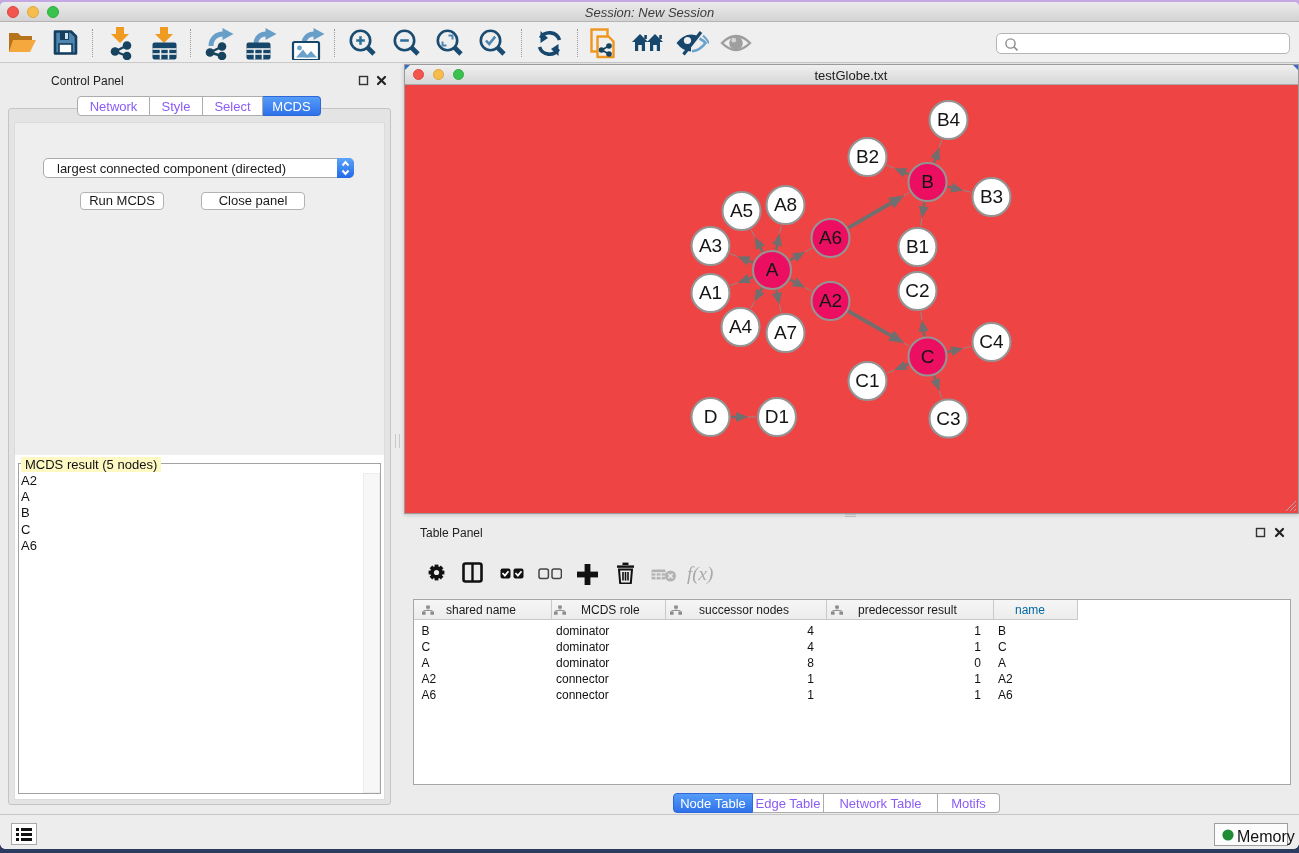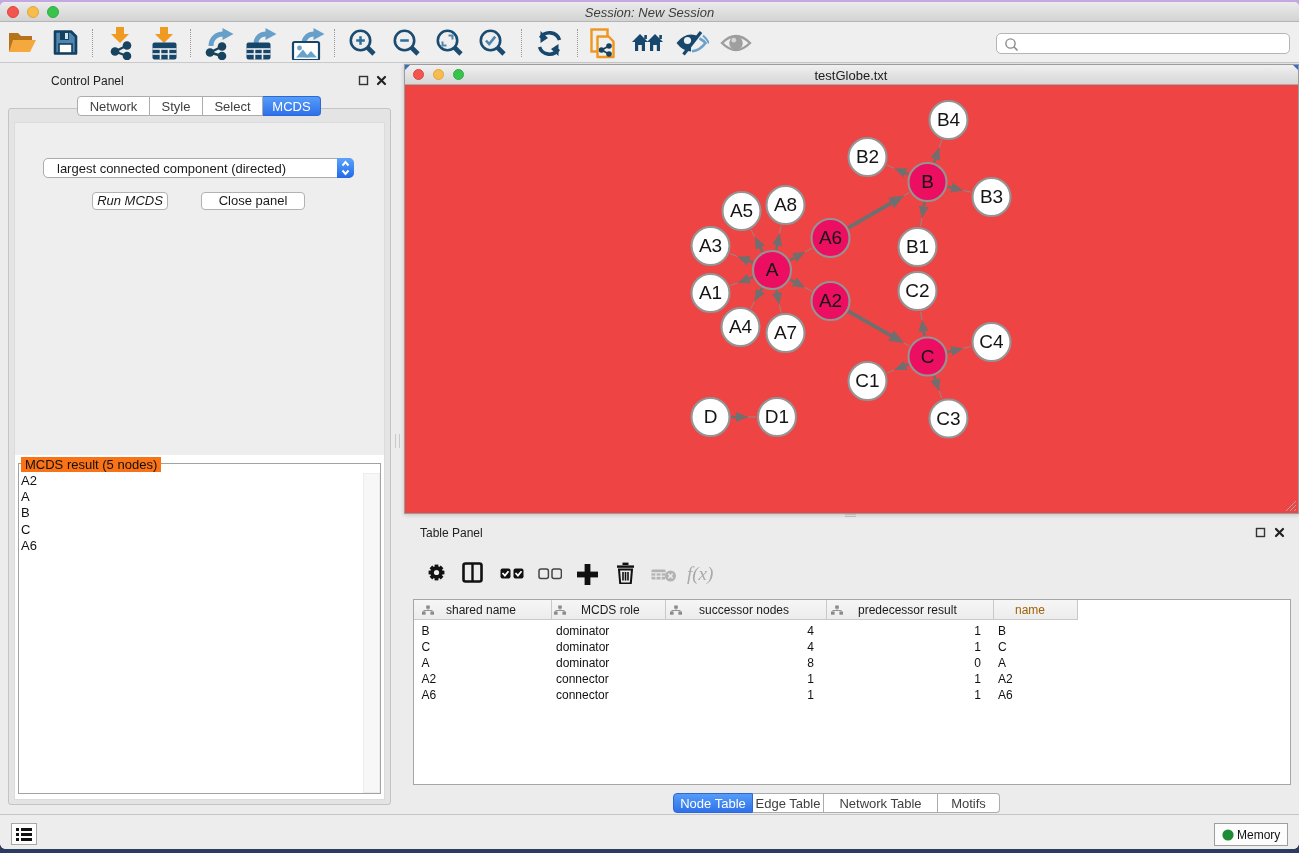--- a/index.html
+++ b/index.html
@@ -10,21 +10,21 @@
 #win { position:absolute; left:0; top:2px; width:1299px; height:847px; background:#ececec; border-radius:5px 5px 6px 6px; }
 #titlebar { position:absolute; left:0; top:0; width:1299px; height:20px; border-radius:5px 5px 0 0; background:linear-gradient(#ebebeb,#d3d3d3); border-bottom:1px solid #b4b4b4;font-style:italic; }
 .tl { position:absolute; width:12px; height:12px; border-radius:50%; top:4px; }
 #titletext { position:absolute; left:0; right:0; top:3px; text-align:center; font-size:13px; color:#3c3c3c; }
 #toolbar { position:absolute; left:0; top:20px; width:1299px; height:41px; background:#efefef; border-bottom:1px solid #c9c9c9; }
 .tsep { position:absolute; top:7px; height:28px; width:0; border-left:1px dotted #9a9a9a; }
 #searchbox { position:absolute; left:996px; top:11px; width:294px; height:21px; background:#fff; border:1px solid #b5b5b5; border-radius:5px; }
 #statusbar { position:absolute; left:0; top:812px; width:1299px; height:35px; background:#ededed; border-top:1px solid #c5c5c5; border-radius:0 0 6px 6px; }
 .panelhead { font-size:12px; color:#222; }
 .seg { position:absolute; display:flex; height:20px; font-size:13px; }
-.seg > div { background:#fff; border-top:1px solid #acacac; border-bottom:1px solid #acacac; border-right:1px solid #acacac; color:#404040; text-align:center; line-height:19px; }
+.seg > div { background:#fff; border-top:1px solid #acacac; border-bottom:1px solid #acacac; border-right:1px solid #acacac; color:#8b5cf6; text-align:center; line-height:19px; }
 .seg > div:first-child { border-left:1px solid #acacac; border-radius:4px 0 0 4px; }
 .seg > div:last-child { border-radius:0 4px 4px 0; }
 .seg > div.selected { background:linear-gradient(#559df8,#2e71ea); color:#fff; border-color:#2e67d8; }
 .btn { position:absolute; background:#fff; border:1px solid #b2b2b2; border-radius:4px; font-size:13px; color:#1a1a1a; text-align:center; }
 </style>
 </head>
 <body>
 <div id="purple"></div>
 <div id="win">
 <div id="titlebar">
@@ -192,25 +192,25 @@
 </div>
 <div class="abs" style="left:43px;top:156px;width:311px;height:20px;background:#fff;border:1px solid #ababab;border-radius:5px;">
   <div style="position:absolute;left:13px;top:2px;font-size:13px;color:#1a1a1a;">largest connected component (directed)</div>
   <div style="position:absolute;right:-1px;top:-1px;width:17px;height:20px;background:linear-gradient(#5ba4fa,#2269e9);border-radius:0 5px 5px 0;">
     <svg width="17" height="20">
       <path d="M5.5 7.5 L8.5 4 L11.5 7.5" fill="none" stroke="#fff" stroke-width="2"></path>
       <path d="M5.5 12.5 L8.5 16 L11.5 12.5" fill="none" stroke="#fff" stroke-width="2"></path>
     </svg>
   </div>
 </div>
-<div class="btn" style="left:92px;top:190px;width:76px;height:18px;line-height:16px;font-style:italic;">Run MCDS</div>
+<div class="btn" style="left:80px;top:190px;width:84px;height:18px;line-height:16px;">Run MCDS</div>
 <div class="btn" style="left:201px;top:190px;width:104px;height:18px;line-height:16px;">Close panel</div>
 <div class="abs" style="left:15px;top:453px;width:369px;height:344px;background:#fff;"></div>
 <div class="abs" style="left:18px;top:461px;width:363px;height:331px;border:1px solid #a2a2a2;"></div>
-<div class="abs" style="left:21px;top:455px;background:#f97316;padding:0 4px;font-size:13px;color:#111;">MCDS result (5 nodes)</div>
+<div class="abs" style="left:21px;top:455px;background:#fef9c3;padding:0 4px;font-size:13px;color:#111;">MCDS result (5 nodes)</div>
 <div class="abs" style="left:363px;top:471px;width:17px;height:320px;background:#f7f7f7;border:1px solid #ececec;"></div>
 <div class="abs" style="left:21px;top:471px;font-size:13px;line-height:16.2px;color:#111;">A2<br>A<br>B<br>C<br>A6</div>
 
 <div class="abs" style="left:395px;top:432px;width:5px;height:14px;border-left:1px solid #c9c9c9;border-right:1px solid #c9c9c9;"></div>
 
 <div class="abs" style="left:403.5px;top:62px;width:895px;height:449.5px;background:#ef4444;border:1px solid #9b9b9b;box-shadow:0 1px 4px rgba(0,0,0,0.18);">
   <div style="position:absolute;left:0;top:0;width:893px;height:20px;background:linear-gradient(#f0f0f0,#d6d6d6);border-bottom:1px solid #a8a8a8;">
     <div class="tl" style="left:8px;top:4px;width:11px;height:11px;background:#f2564f;border:1px solid #e0443e;"></div>
     <div class="tl" style="left:28px;top:4px;width:11px;height:11px;background:#f6bd4e;border:1px solid #e0a63a;"></div>
     <div class="tl" style="left:48px;top:4px;width:11px;height:11px;background:#39c24e;border:1px solid #2fae41;"></div>
@@ -433,21 +433,21 @@
             <rect x="4.2" y="0.5" width="3.6" height="3.2"></rect>
             <rect x="0" y="6.5" width="3.6" height="3.2"></rect>
             <rect x="8.4" y="6.5" width="3.6" height="3.2"></rect>
           </g>
     <path d="M6 3.7 v2 M1.8 6.5 v-1 h8.4 v1" fill="none" stroke="#8a8a8a" stroke-width="0.9"></path>
   </svg>
   <div style="position:absolute;left:32.5px;top:3px;font-size:12px;color:#1a1a1a;">shared name</div>
   <div style="position:absolute;left:167.5px;top:3px;font-size:12px;color:#1a1a1a;">MCDS role</div>
   <div style="position:absolute;left:285.5px;top:3px;font-size:12px;color:#1a1a1a;">successor nodes</div>
   <div style="position:absolute;left:444.5px;top:3px;font-size:12px;color:#1a1a1a;">predecessor result</div>
-  <div style="position:absolute;left:601.5px;top:3px;font-size:12px;color:#a16207;">name</div>
+  <div style="position:absolute;left:601.5px;top:3px;font-size:12px;color:#0369a1;">name</div>
   <div style="position:absolute;left:8px;top:23px;font-size:12px;line-height:16px;color:#111;">B<br>C<br>A<br>A2<br>A6</div>
   <div style="position:absolute;left:142.5px;top:23px;font-size:12px;line-height:16px;color:#111;">dominator<br>dominator<br>dominator<br>connector<br>connector</div>
   <div style="position:absolute;left:300px;top:23px;width:100.5px;text-align:right;font-size:12px;line-height:16px;color:#111;">4<br>4<br>8<br>1<br>1</div>
   <div style="position:absolute;left:460px;top:23px;width:107.5px;text-align:right;font-size:12px;line-height:16px;color:#111;">1<br>1<br>0<br>1<br>1</div>
   <div style="position:absolute;left:584.5px;top:23px;font-size:12px;line-height:16px;color:#111;">B<br>C<br>A<br>A2<br>A6</div>
 </g></div>
 <div class="seg" style="left:673px;top:791px;">
   <div class="selected" style="width:80px;text-align:center;">Node Table</div>
   <div style="width:71px;">Edge Table</div>
   <div style="width:114px;">Network Table</div>
@@ -463,16 +463,16 @@
             <rect x="5" y="6" width="11" height="3"></rect>
         <rect x="0" y="11" width="3" height="3"></rect>
             <rect x="5" y="11" width="11" height="3"></rect>
       </g>
     </svg>
   </div>
   <div style="position:absolute;left:1214px;top:8px;width:74px;height:23px;background:#fcfcfc;border:1px solid #9e9e9e;">
     <svg width="12" height="12" style="position:absolute;left:7px;top:5px;">
           <circle cx="6" cy="6" r="5.6" fill="#1d8c35"></circle>
         </svg>
-    <div style="position:absolute;left:22px;top:4px;font-size:12px;color:#111;">Memory</div>
+    <div style="position:absolute;left:22px;top:4px;font-size:16px;color:#111;">Memory</div>
   </div>
 </div>
 </div>
 
 </body></html>

